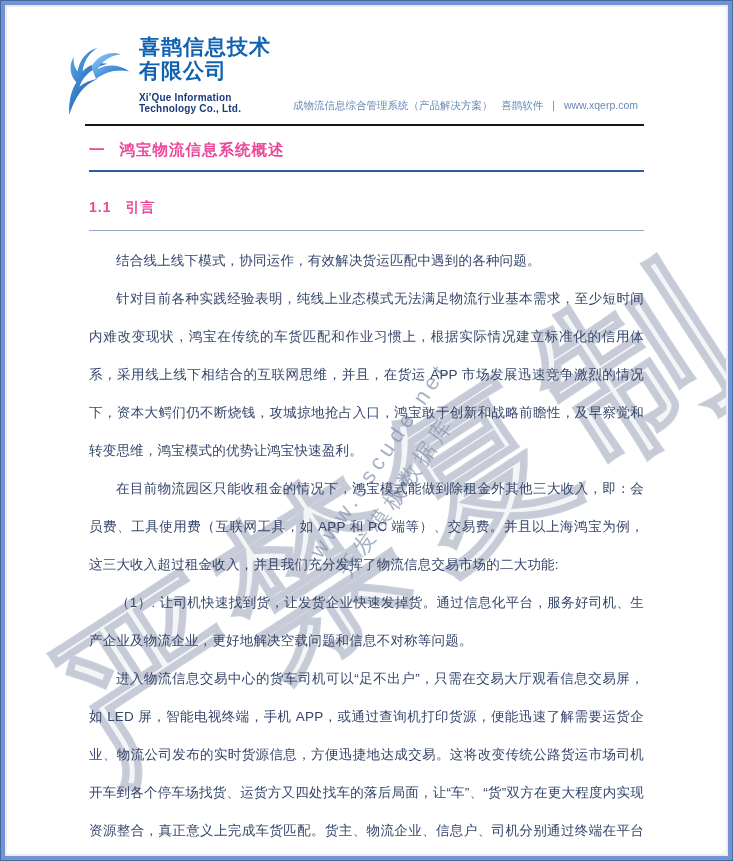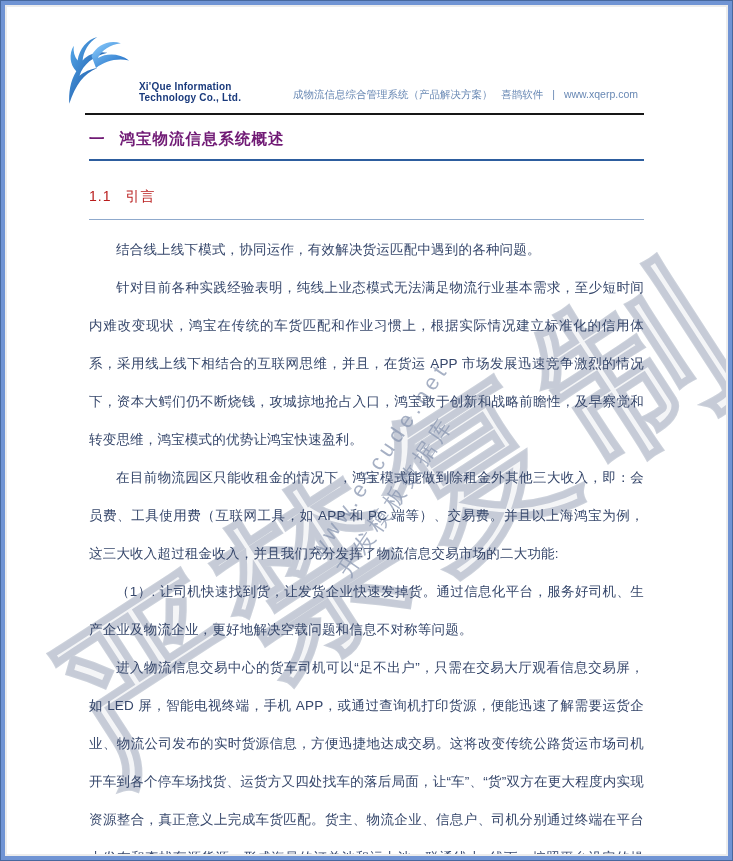--- a/index.html
+++ b/index.html
@@ -20,24 +20,24 @@
   
   .content{position:relative;z-index:1;padding:34px 88px 0 88px;}
   .header-row{display:flex;align-items:flex-end;margin-left:-32px;}
   .logo-mark{width:78px;height:70px;flex:0 0 auto;margin-right:4px;}
   .company-block{padding-bottom:2px;}
   .company-cn{font-size:21px;font-weight:bold;color:#1262b2;letter-spacing:1px;line-height:24px;}
   .company-en{font-size:10px;font-weight:bold;color:#1a3a7c;letter-spacing:0.2px;margin-top:9px;}
   .tagline{font-size:10.5px;color:#6888b4;white-space:nowrap;padding-bottom:3px;margin-left:10px;}
   .tagline span{margin-right:6px;}
   .header-rule{border:0;border-top:2px solid #161616;margin:8px 0 0 -4px;}
-  .h1-row{margin-top:14px;font-size:15.5px;font-weight:bold;color:#701a75;letter-spacing:1px;}
+  .h1-row{margin-top:14px;font-size:15.5px;font-weight:bold;color:#ec4899;letter-spacing:1px;}
   .h1-row .sec-num{margin-right:14px;}
   .h1-rule{border:0;border-top:2px solid #2d5d9e;margin:9px 0 0 0;}
-  .h2-row{margin-top:27px;font-size:14px;font-weight:normal;color:#b91c1c;letter-spacing:1px;}
+  .h2-row{margin-top:27px;font-size:14px;font-weight:bold;color:#ec4899;letter-spacing:1px;}
   .h2-row .sec-num{margin-right:14px;}
   .h2-rule{border:0;border-top:1px solid #8fa9cc;margin:13px 0 0 0;}
   .body-text{padding-top:11px;}
   .body-text p{margin:0;text-indent:2em;text-align:justify;
         font-size:13.5px;line-height:38px;color:#36476b;letter-spacing:0.2px;}
 </style>
 </head>
 <body>
 
 <div class="page">
@@ -63,20 +63,21 @@
           </linearGradient>
           <linearGradient id="bw2" x1="0" y1="0" x2="1" y2="1">
             <stop offset="0" stop-color="#8fd0ff"></stop>
               <stop offset="1" stop-color="#1565c0"></stop>
           </linearGradient>
         </defs>
         <path d="M18 108 C28 78 40 62 62 52 C50 54 42 58 34 64 C40 46 55 34 78 28 C62 25 48 30 39 40 C40 26 48 12 62 3 C46 7 34 21 31 40 C26 34 24 26 25 17 C17 30 19 47 29 57 C19 73 17 92 18 108 Z" fill="url(#bw1)"></path>
         <path d="M60 52 C74 41 92 36 112 40 C97 29 78 28 63 36 C69 24 82 15 99 13 C80 7 61 16 53 33 Z" fill="url(#bw2)"></path>
       </svg>
       <div class="company-block">
+        <div class="company-cn">喜鹊信息技术有限公司</div>
         <div class="company-en">Xi'Que Information Technology Co., Ltd.</div>
       </div>
       <div class="tagline">
         <span>成物流信息综合管理系统（产品解决方案）</span>
         <span>喜鹊软件</span>
         <span>|</span>
         <span>www.xqerp.com</span>
       </div>
     </div>
     <hr class="header-rule">

